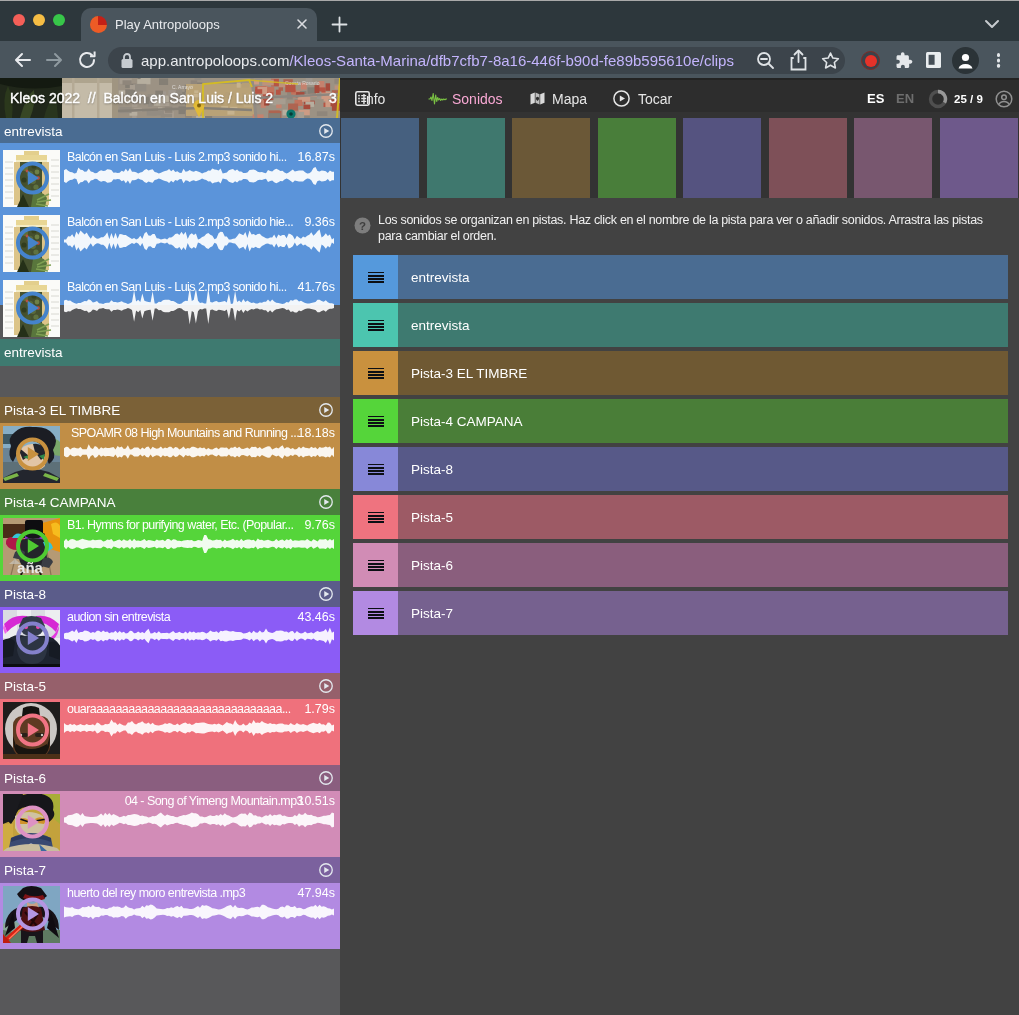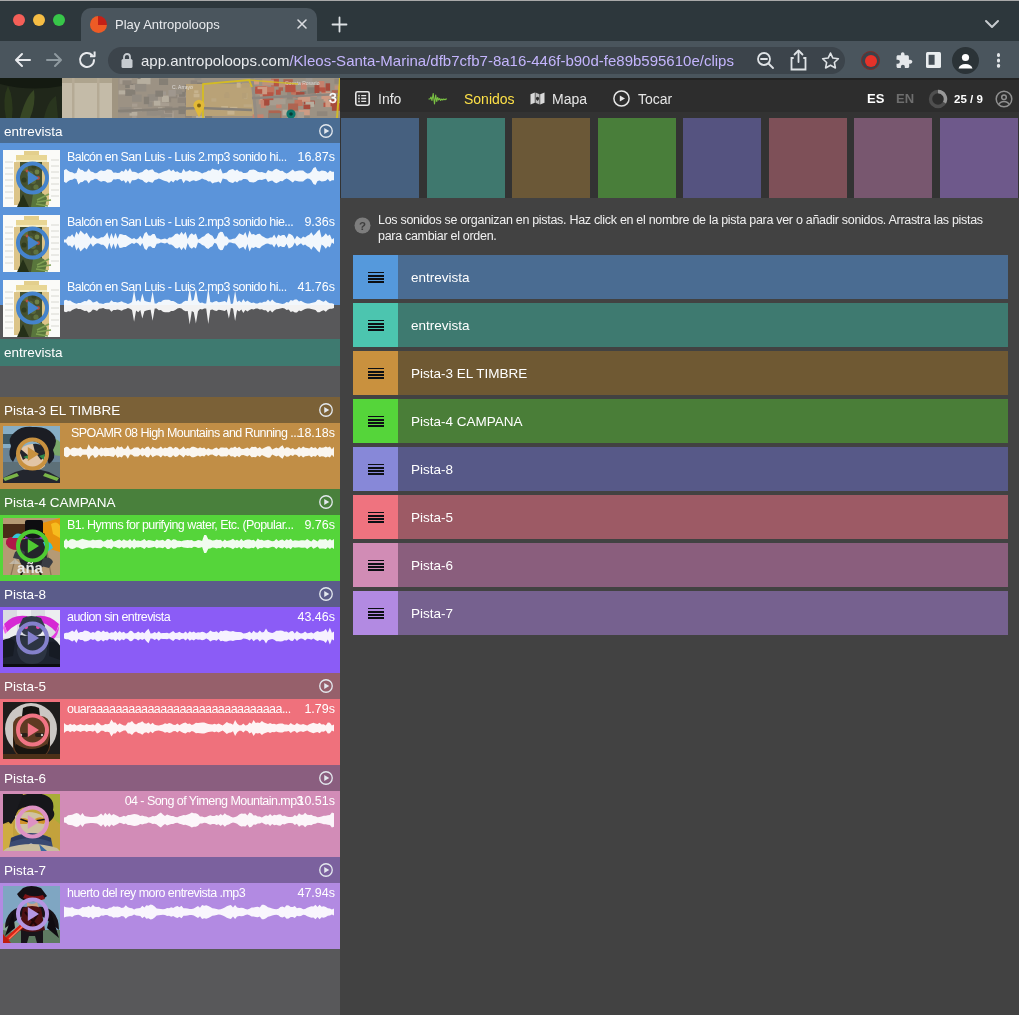--- a/index.html
+++ b/index.html
@@ -295,34 +295,35 @@
         <path d="M249 2 L298 6" stroke="#e3c820" stroke-width="1.5" fill="none" opacity="0.8"></path>
         <path d="M340 0 L337 40" stroke="#e3c820" stroke-width="2" fill="none" opacity="0.9"></path>
         <path d="M199 104 m0 0" fill="none"></path>
         <path d="M199 117.5 L194.6 108.5 A5.4 5.4 0 1 1 203.4 108.5 Z" transform="translate(0,-78)" fill="#efc43a"></path>
         <circle cx="199" cy="105.5" r="2" transform="translate(0,-78)" fill="#8a6a10"></circle>
         <circle cx="291" cy="36" r="4.6" fill="#0e7d72"></circle>
         <circle cx="291" cy="36" r="1.8" fill="#063f3a"></circle>
         <rect width="340" height="40" fill="#000" opacity="0.05"></rect>
       </svg>
   </div>
+  <div class="abs" id="phototitle">Kleos 2022&nbsp; //&nbsp; Balcón en San Luis / Luis 2</div>
   <div class="abs" style="left:329px;top:90px;color:#fff;font-size:14px;font-weight:400;-webkit-text-stroke:0.4px #fff;">3</div>
 
   <svg class="abs" style="left:355px;top:91px" width="15" height="15" viewBox="0 0 15 15">
     <rect x="0.8" y="0.8" width="13.4" height="13.4" rx="1.6" fill="none" stroke="#e6e6e6" stroke-width="1.6"></rect>
     <circle cx="4" cy="4.6" r="0.9" fill="#e6e6e6"></circle>
       <circle cx="4" cy="7.5" r="0.9" fill="#e6e6e6"></circle>
       <circle cx="4" cy="10.4" r="0.9" fill="#e6e6e6"></circle>
     <path d="M6.2 4.6 h5 M6.2 7.5 h5 M6.2 10.4 h5" stroke="#e6e6e6" stroke-width="1.3"></path>
   </svg>
-  <div class="abs navitem" style="left:378px;">Info</div>
+  <div class="abs navitem" style="left:362px;">Info</div>
   <svg class="abs" style="left:428px;top:93px" width="19" height="12" viewBox="0 0 19 12">
     <path d="M0.5 6 h1.5 l1-2 1 3.5 1.2-7 1.3 10.5 1.2-9 1 6.5 1-4 1 2.5 1-1.5 1 2 1-1.5 1 1 1-1 1.3 0.8 1-0.8 h1.5" stroke="#7ac143" stroke-width="1.1" fill="none" stroke-linejoin="round"></path>
   </svg>
-  <div class="abs navitem" style="left:452px;color:#fde047;margin-left:12px;">Sonidos</div>
+  <div class="abs navitem" style="left:452px;color:#f9a8d4;">Sonidos</div>
   <svg class="abs" style="left:530px;top:92px" width="15" height="13" viewBox="0 0 15 13">
     <path d="M0.5 2.2 L4.8 0.5 V10.8 L0.5 12.5 Z" fill="#d9d9d9"></path>
     <path d="M5.5 0.5 L9.5 2.2 V12.5 L5.5 10.8 Z" fill="#bdbdbd"></path>
     <path d="M10.2 2.2 L14.5 0.5 V10.8 L10.2 12.5 Z" fill="#d9d9d9"></path>
     <path d="M7.5 4.8 a1.6 1.6 0 0 1 1.6 1.6 q0 1-1.6 2.6 q-1.6-1.6-1.6-2.6 a1.6 1.6 0 0 1 1.6-1.6" fill="#2d2d2d"></path>
   </svg>
   <div class="abs navitem" style="left:552px;">Mapa</div>
   <svg class="abs" style="left:613px;top:90px" width="17" height="17" viewBox="0 0 17 17">
     <circle cx="8.5" cy="8.5" r="7.6" fill="none" stroke="#e6e6e6" stroke-width="1.5"></circle>
     <path d="M6.8 5.5 L12 8.5 L6.8 11.5 Z" fill="#e6e6e6"></path>

